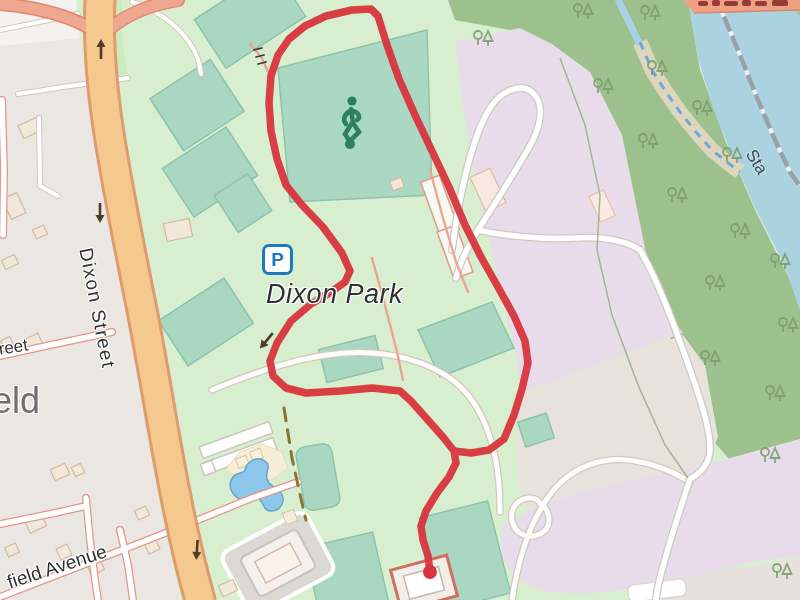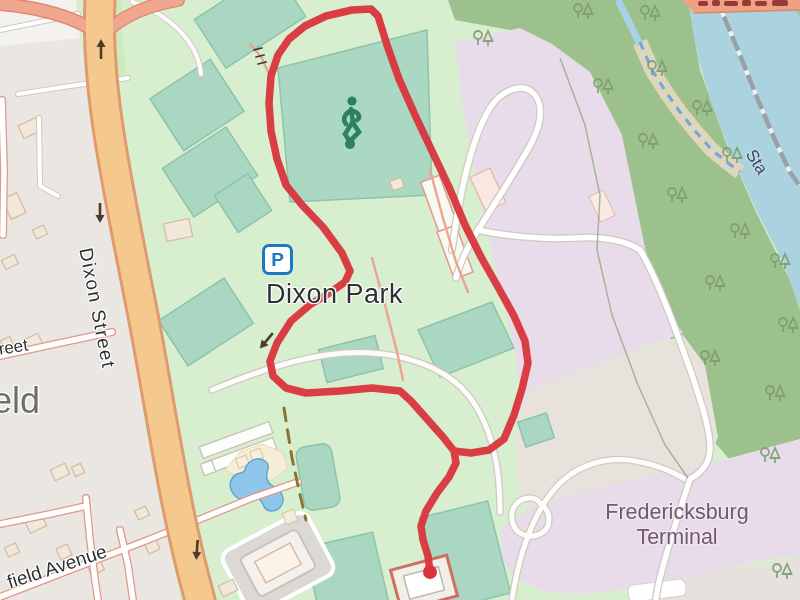--- a/index.html
+++ b/index.html
@@ -1,21 +1,21 @@
 <!DOCTYPE html>
 <html><head>
 <meta charset="utf-8">
 <style>
   html,body{margin:0;padding:0;}
   #map-canvas{position:relative;width:800px;height:600px;overflow:hidden;
     font-family:"Liberation Sans",sans-serif;background:#d8efcf;}
   #base{position:absolute;left:0;top:0;}
   .lbl{position:absolute;white-space:nowrap;color:#2e3133;
     text-shadow:-1px -1px 0 #fff,1px -1px 0 #fff,-1px 1px 0 #fff,1px 1px 0 #fff,0 0 3px #fff;}
-  .lbl-park{left:266px;top:279px;font-size:27px;letter-spacing:.5px;}
+  .lbl-park{left:266px;top:279px;font-size:27px;letter-spacing:.5px;font-style:italic;}
   .lbl-street{left:96px;top:246px;font-size:19px;letter-spacing:1.5px;
     transform:rotate(79deg);transform-origin:0 0;}
   .lbl-avenue{left:8px;top:572px;font-size:19px;transform:rotate(-18deg);transform-origin:0 50%;}
   .lbl-treet{left:-6px;top:338px;font-size:17px;transform:rotate(-9deg);}
   .lbl-eld{left:-8px;top:380px;font-size:36px;color:#6e6e6e;}
   .lbl-sta{left:758px;top:146px;font-size:17px;color:#3f4854;
     text-shadow:-1px -1px 0 #bfe0ec,1px -1px 0 #bfe0ec,-1px 1px 0 #bfe0ec,1px 1px 0 #bfe0ec;
     transform:rotate(58deg);transform-origin:0 0;}
   .lbl-terminal{left:567px;top:500px;width:220px;text-align:center;font-size:21.5px;
     color:#6d5a72;line-height:25px;
@@ -368,18 +368,14 @@
     </g>
   </g>
 </svg>
 
 <div class="lbl lbl-park">Dixon Park</div>
 <div class="lbl lbl-street">Dixon Street</div>
 <div class="lbl lbl-avenue">field Avenue</div>
 <div class="lbl lbl-treet">treet</div>
 <div class="lbl lbl-eld">eld</div>
 <div class="lbl lbl-sta">Sta</div>
-<div class="lbl lbl-terminal">
-  <div>Fredericksburg</div>
-  <div>Terminal</div>
-</div>
 <div class="parking-badge">P</div>
 </div>
 
 </body></html>

